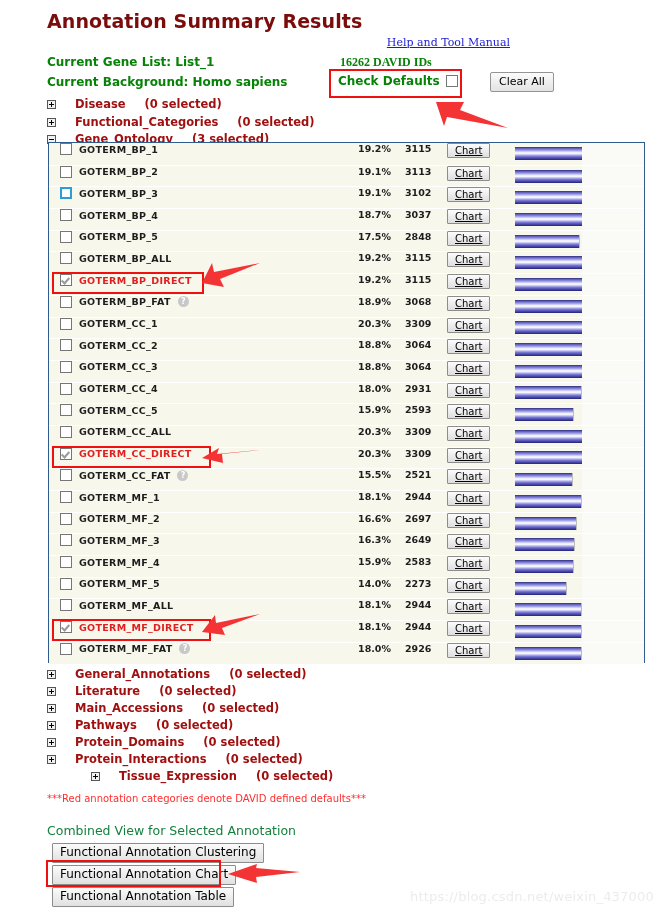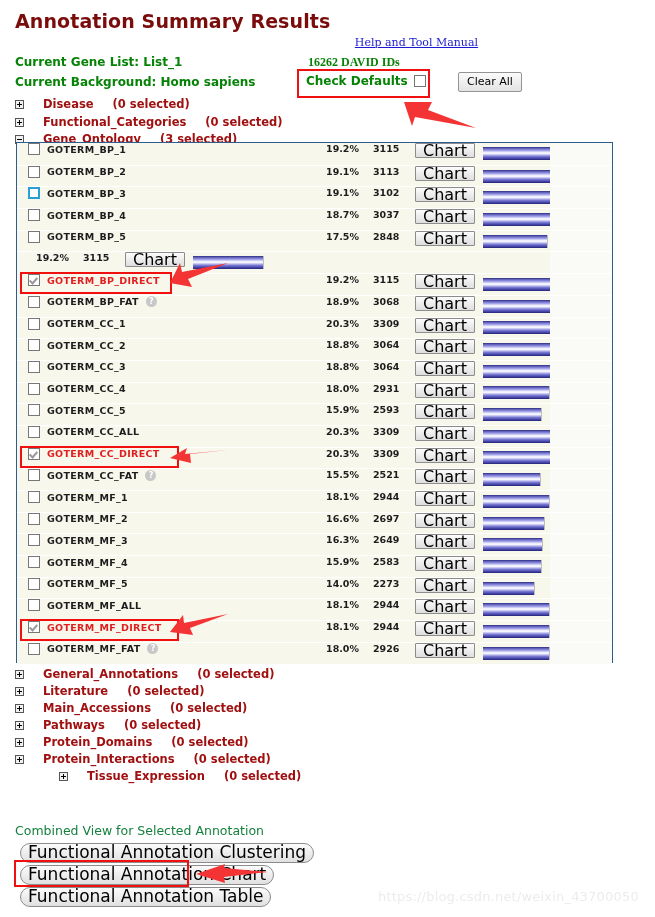--- a/index.html
+++ b/index.html
@@ -14,20 +14,21 @@
     font-family: "DejaVu Sans", "Liberation Sans", sans-serif;
     font-size: 11px;
     color: #000000;
     position: relative;
     overflow: hidden;
   }
   #page {
     position: relative;
     width: 522px;
     height: 917px;
+    margin-left: 32px;
   }
 
   
   .page-title {
     position: absolute;
     left: 15px;
     top: 10px;
     font-size: 19px;
     font-weight: bold;
     color: #7b0c0c;
@@ -253,28 +254,29 @@
     flex: 0 0 auto;
   }
   .cell-chart {
     width: 68px;
     flex: 0 0 auto;
     display: flex;
     align-items: center;
   }
   .chart-btn {
     font-family: "DejaVu Sans", "Liberation Sans", sans-serif;
-    font-size: 16px;
+    font-size: 10px;
     color: #000;
     background: linear-gradient(#fcfcfc, #dedede);
     border: 1px solid #8c8c8c;
     border-radius: 1px;
     padding: 1px 7px 0 7px;
     cursor: pointer;
     line-height: 12px;
+    text-decoration: underline;
   }
   .cell-bar {
     flex: 1 1 auto;
     position: relative;
     height: 100%;
     display: flex;
     align-items: center;
   }
   .bar {
     height: 13px;
@@ -322,25 +324,25 @@
     top: 823px;
     font-size: 12.5px;
     font-weight: normal;
     color: #15803d;
     white-space: nowrap;
   }
   .combined-btn {
     position: absolute;
     left: 20px;
     font-family: "DejaVu Sans", "Liberation Sans", sans-serif;
-    font-size: 17px;
+    font-size: 12px;
     color: #000;
     background: linear-gradient(#fbfbfb, #e0e0e0);
     border: 1px solid #8c8c8c;
-    border-radius: 10px;
+    border-radius: 1px;
     padding: 2px 7px 3px 7px;
     cursor: pointer;
     line-height: 13px;
     white-space: nowrap;
   }
   .watermark {
     position: absolute;
     left: 378px;
     top: 889px;
     font-size: 13px;
@@ -465,20 +467,24 @@
         <div class="cell-count">2848</div>
         <div class="cell-chart">
           <button class="chart-btn">Chart</button>
         </div>
         <div class="cell-bar">
           <div class="bar" style="width: 63.8px;"></div>
           <div class="row-tail"></div>
         </div>
       </div>
       <div class="trow">
+        <div class="cell-name">
+          <span class="cb"></span>
+          <span class="term-label">GOTERM_BP_ALL</span>
+        </div>
         <div class="cell-pct">19.2%</div>
         <div class="cell-count">3115</div>
         <div class="cell-chart">
           <button class="chart-btn">Chart</button>
         </div>
         <div class="cell-bar">
           <div class="bar" style="width: 70px;"></div>
           <div class="row-tail"></div>
         </div>
       </div>
@@ -800,20 +806,21 @@
     <span class="tree-toggle plus"></span>
     <span class="cat-name">Protein_Interactions</span>
     <span class="cat-count">(0 selected)</span>
   </div>
   <div class="cat-row" style="top:769px;padding-left:44px;">
     <span class="tree-toggle plus"></span>
     <span class="cat-name">Tissue_Expression</span>
     <span class="cat-count">(0 selected)</span>
   </div>
 
+  <div class="note-red">***Red annotation categories denote DAVID defined defaults***</div>
   <div class="combined-title">Combined View for Selected Annotation</div>
 
   <button class="combined-btn" style="top:843px;">Functional Annotation Clustering</button>
   <button class="combined-btn" style="top:865px;">Functional Annotation Chart</button>
   <button class="combined-btn" style="top:887px;">Functional Annotation Table</button>
 
   <div class="hl-box" style="left:14px; top:860px; width:175px; height:27px;"></div>
   <svg class="arrow" style="left:194px; top:863px;" width="76" height="22" viewBox="0 0 76 22">
     <path d="M74 9 L30 5 L31 1 L2 11 L31 20 L30 14 Z" fill="#f43434"></path>
   </svg>

